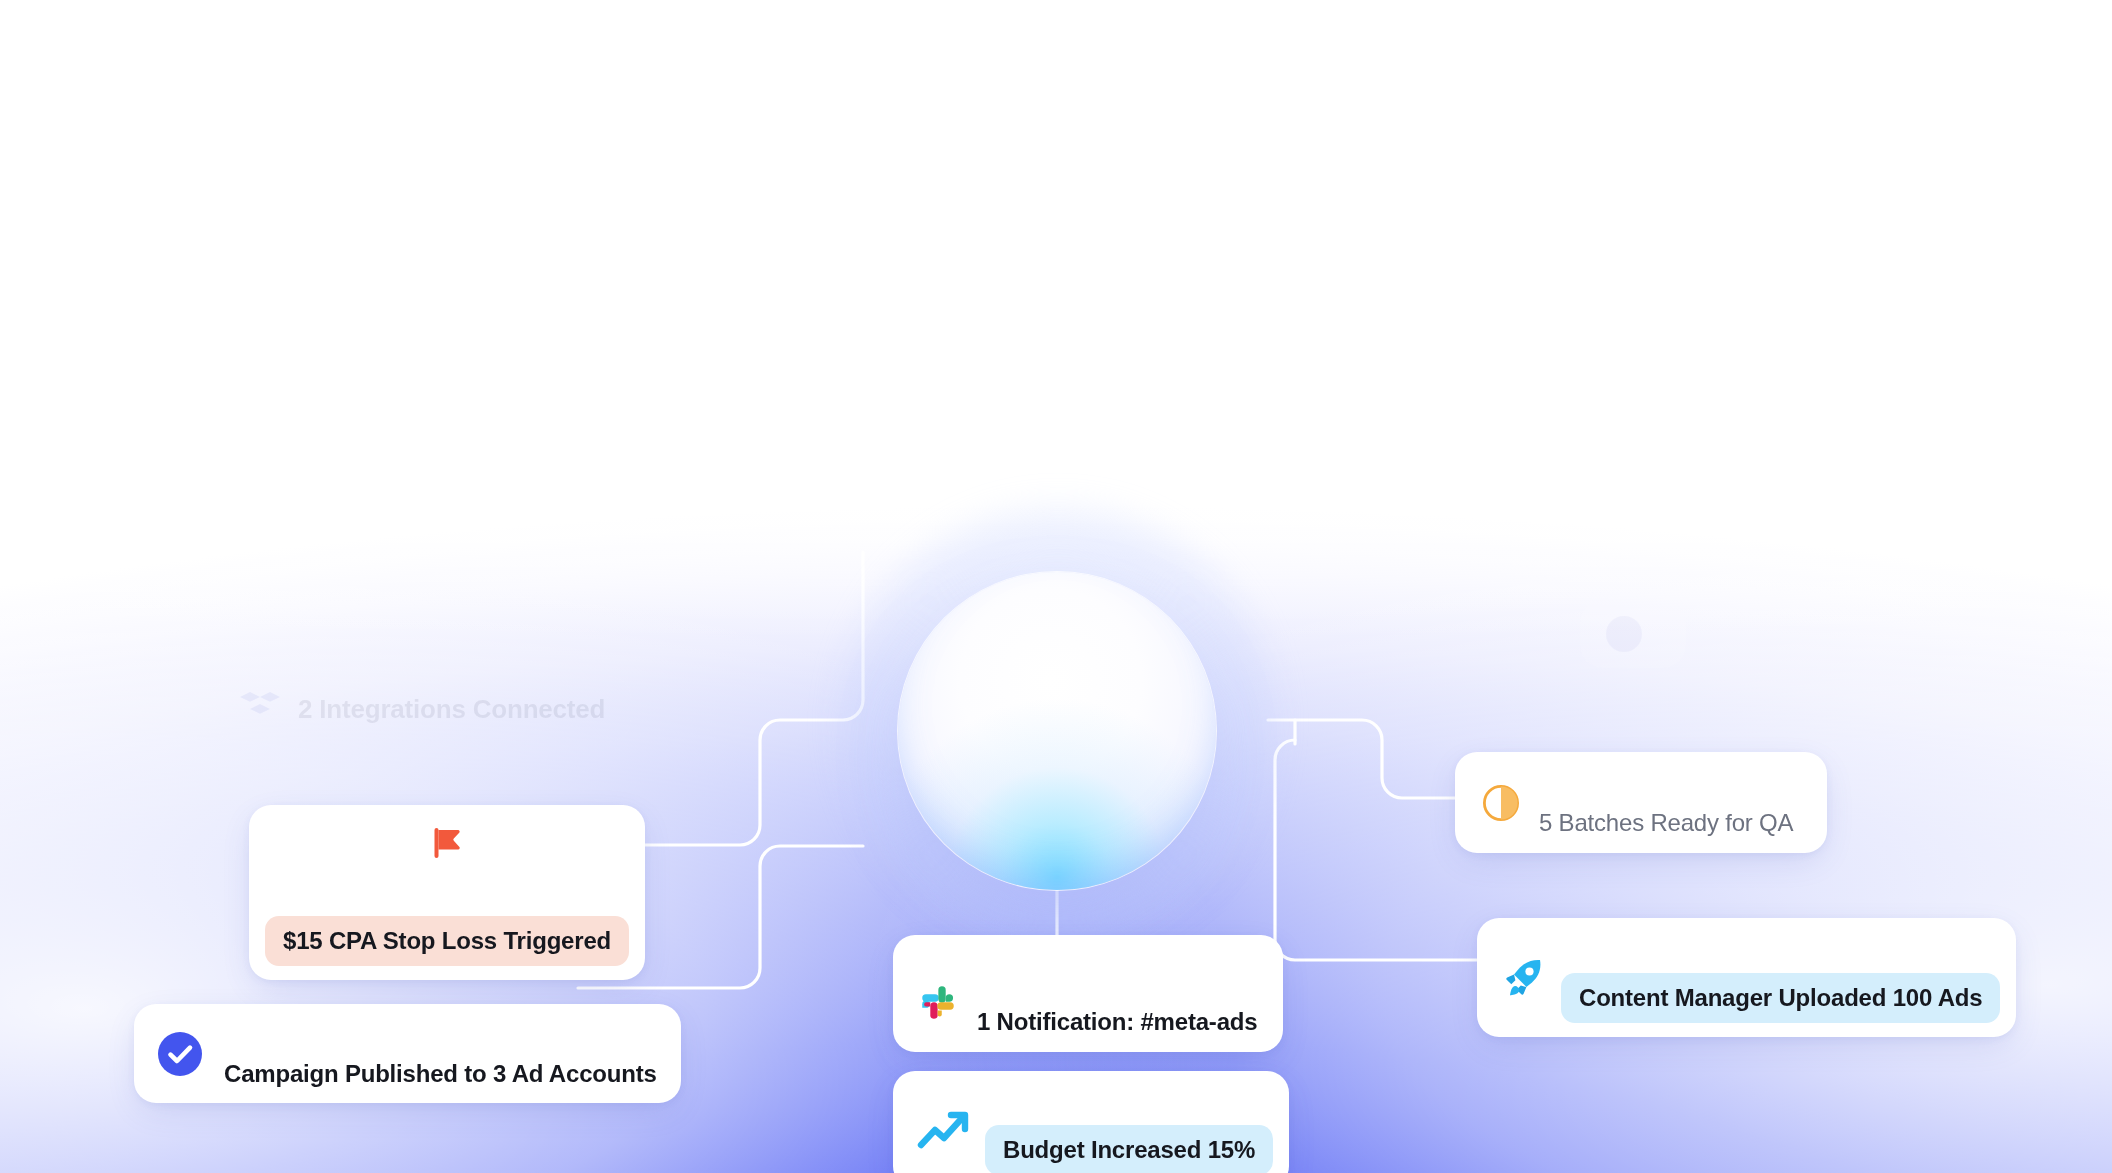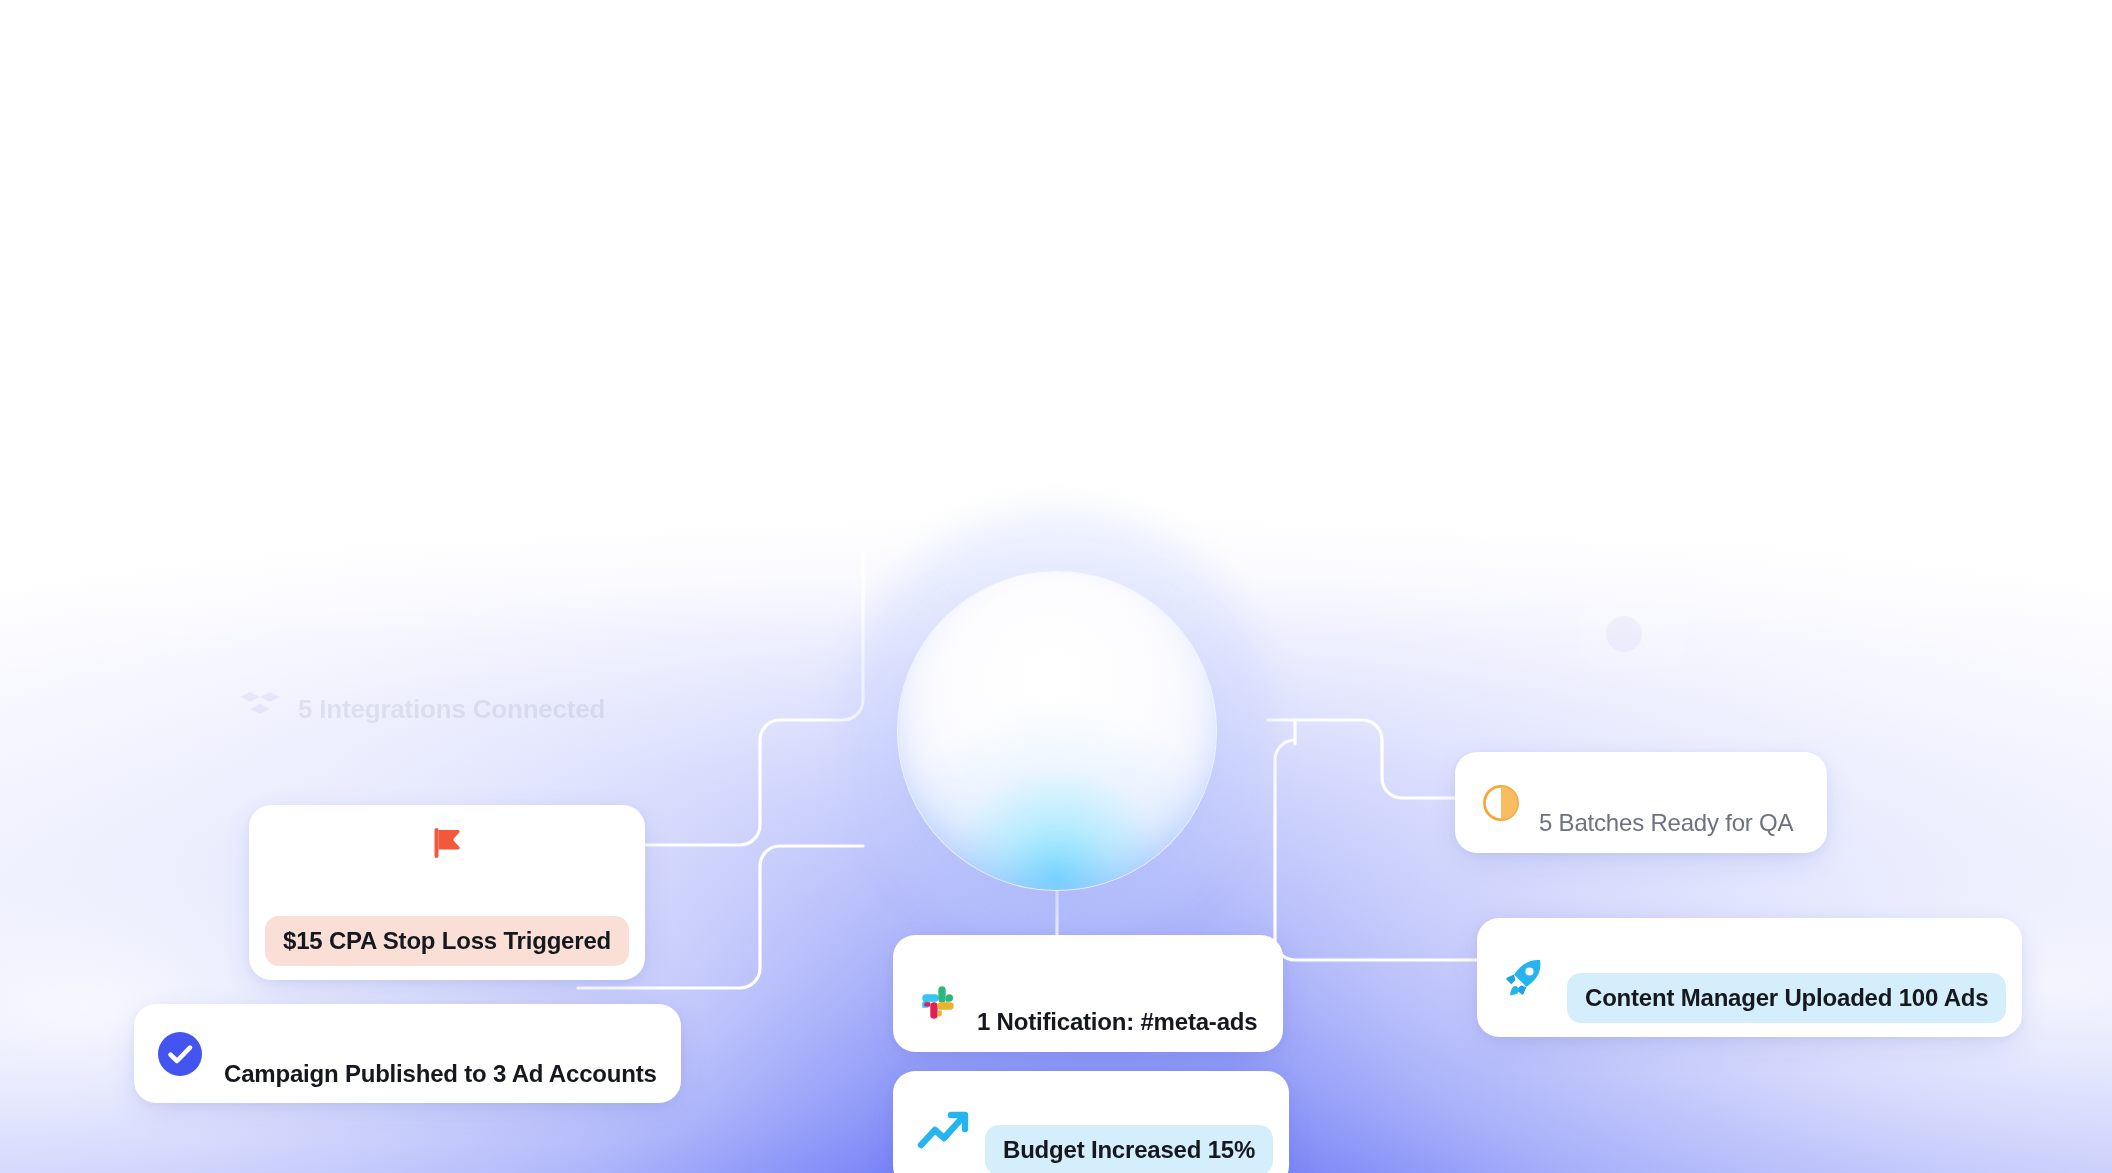--- a/index.html
+++ b/index.html
@@ -120,21 +120,21 @@
   }
   .pill-blue  { background:#d4eefc; }
   .pill-pink  { background:#fadfd6; }
 
   
   #card-cpa      { left:249px; top:805px;  padding:14px 16px; gap:10px;flex-direction:column; }
   #card-campaign { left:134px; top:1004px;  padding:17px 24px 17px 22px; gap:20px; }
   #card-slack    { left:893px; top:935px;  padding:34px 26px 18px 24px; gap:18px; }
   #card-budget   { left:893px; top:1071px; padding:13px 16px 13px 22px; gap:12px; }
   #card-qa       { left:1455px; top:752px; padding:18px 34px 18px 26px; gap:18px; }
-  #card-rocket   { left:1477px; top:918px; padding:14px 16px 14px 22px; gap:20px; }
+  #card-rocket   { left:1477px; top:918px; padding:14px 16px 14px 22px; gap:14px; }
 
   #card-qa .txt { color:#6d7280; font-weight:500; }
 
   
   .ghost {
     position:absolute;
     display:flex; align-items:center; gap:18px;
     border-radius:22px;
     background:rgba(255,255,255,.35);
     white-space:nowrap;
@@ -186,21 +186,21 @@
   <div class="orb-glow"></div>
   <div class="orb"></div>
   <div class="orb-rim"></div>
 
   <div class="ghost" id="ghost-left">
     <span class="gh-dbx">
         <i></i>
         <i></i>
         <i></i>
       </span>
-    <span class="txt">5 Integrations Connected</span>
+    <span class="txt">2 Integrations Connected</span>
   </div>
 
   <div class="ghost" id="ghost-right">
     <span class="gh-circ"></span>
     <span class="txt"></span>
   </div>
 
   <div class="card" id="card-cpa">
     <span class="ico">
       <svg width="46" height="46" viewBox="0 0 46 46">

